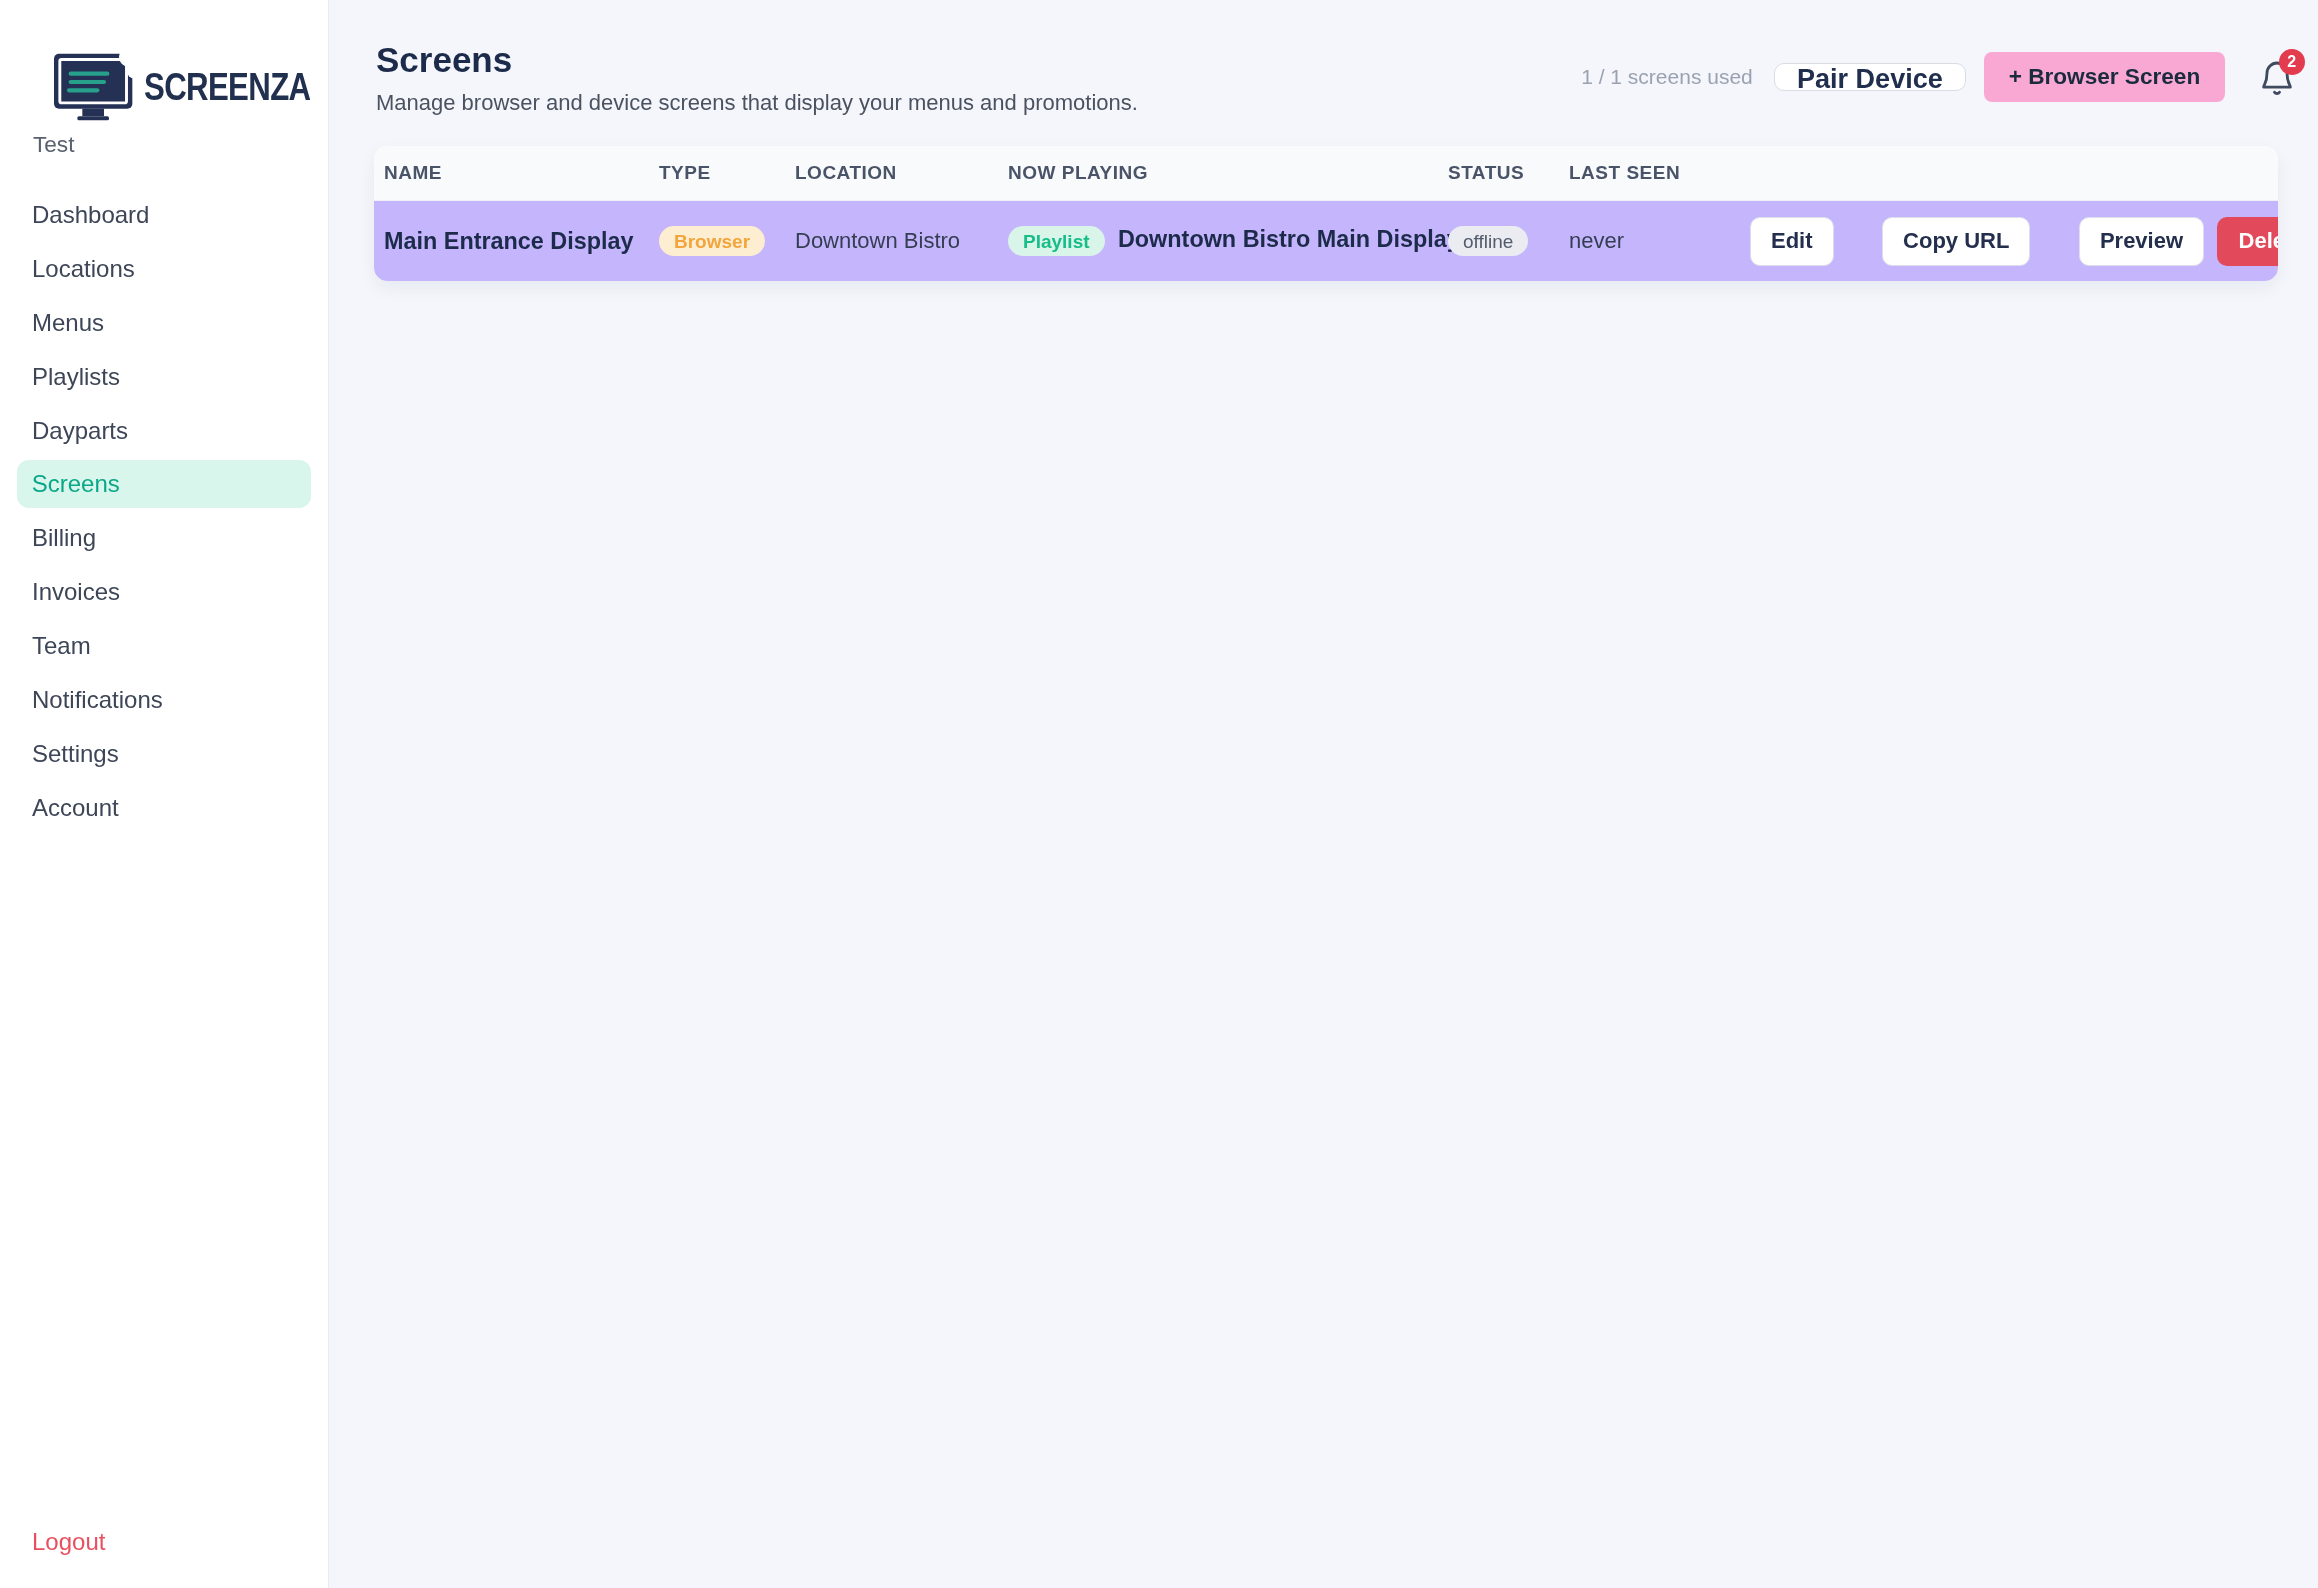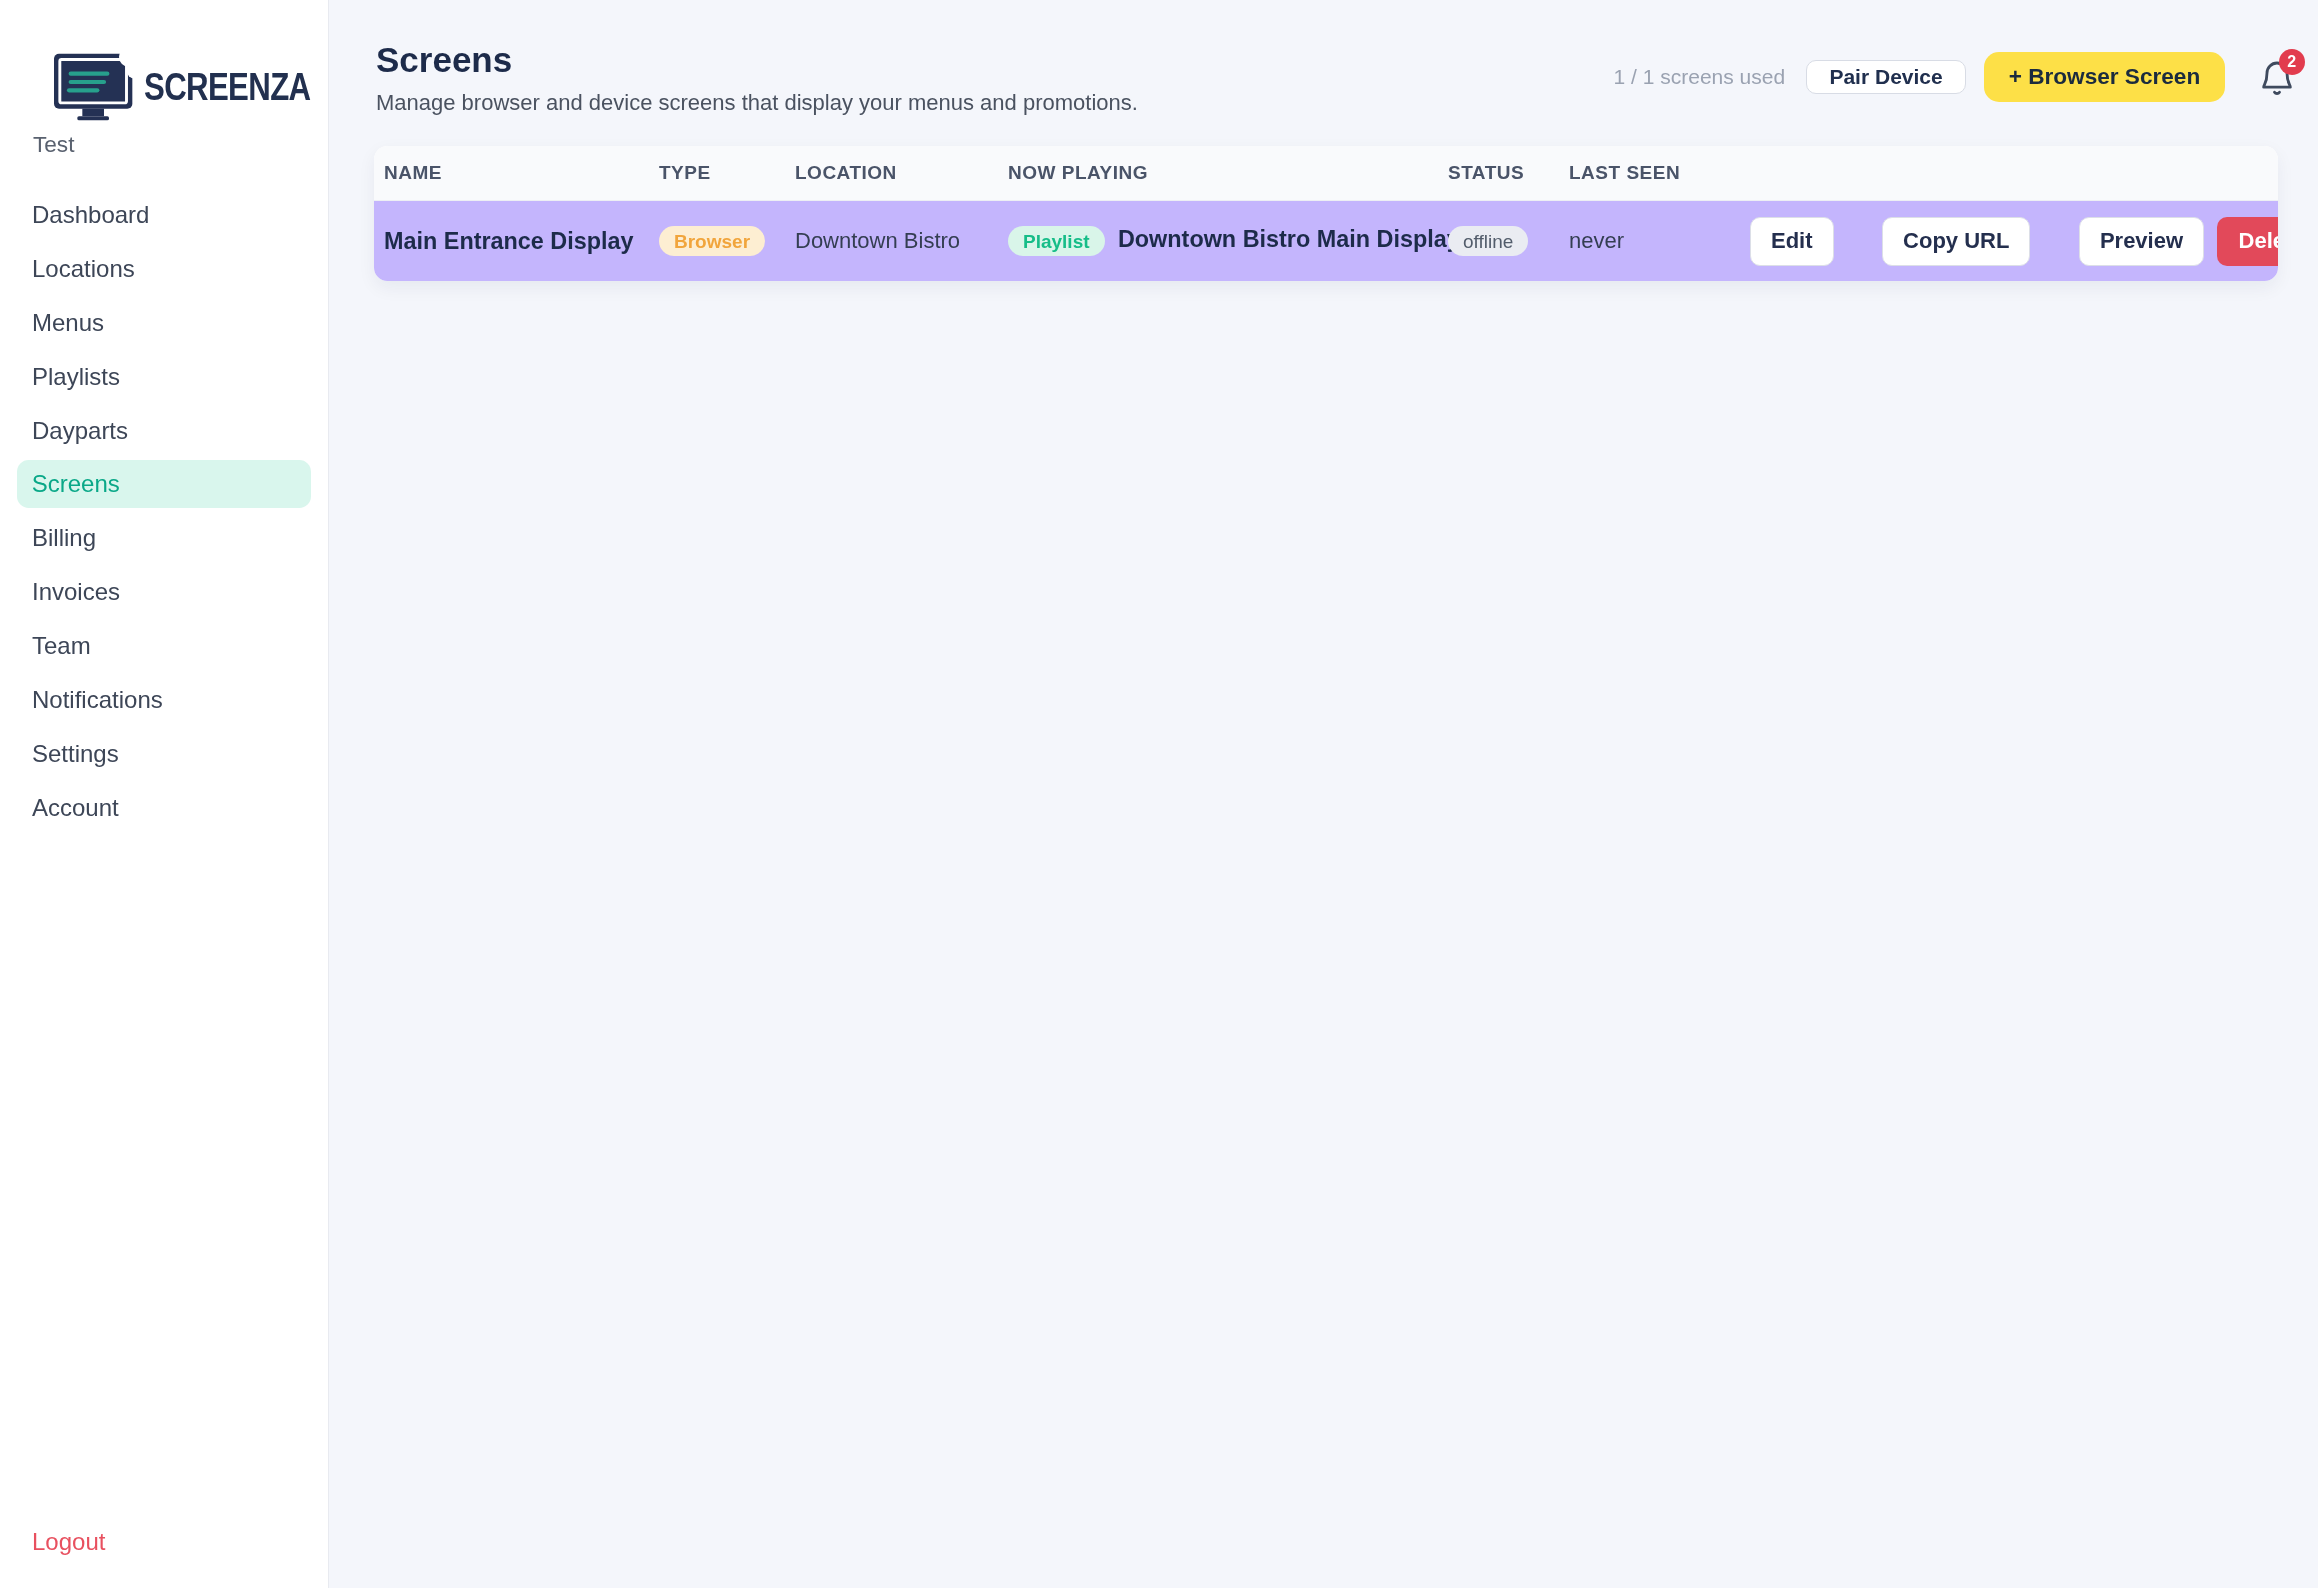--- a/index.html
+++ b/index.html
@@ -62,27 +62,27 @@
     font-size: 22px; color: #4a5260;
   }
 
   .header-controls {
     position: absolute; top: 52px; right: 18.4px;
     display: flex; align-items: center; gap: 18px;
   }
   .usage-text { font-size: 21px; color: #9aa2b1; margin-right: 3.3px; white-space: nowrap; }
   .btn { border: none; cursor: pointer; font-family: inherit; white-space: nowrap; }
   .btn-pair {
-    height: 34px; padding: 0 22px;
+    height: 28px; padding: 0 22px;
     background: #ffffff; border: 1.3px solid #d8dce5; border-radius: 10px;
-    font-size: 21px; font-weight: 600; color: #202f4e;
+    font-size: 27px; font-weight: 600; color: #202f4e;
   }
   .btn-add {
     height: 50px; padding: 0 25px;
-    background: #fde047; border-radius: 15px;
+    background: #f9a8d4; border-radius: 8px;
     font-size: 22.6px; font-weight: 700; color: #1b2b3e;
   }
   .bell-wrap { position: relative; width: 43px; height: 47px; margin-left: 13.4px; cursor: pointer; }
   .bell-wrap svg { position: absolute; left: 0; bottom: 1.7px; }
   .notif-badge {
     position: absolute; top: -5px; right: -5px;
     width: 26px; height: 26px; border-radius: 50%;
     background: #e23c4e; color: #ffffff;
     font-size: 16px; font-weight: 700;
     display: flex; align-items: center; justify-content: center;

